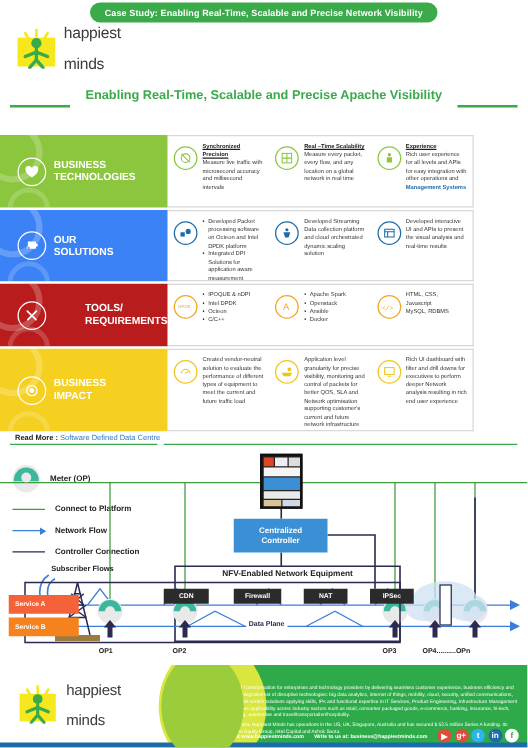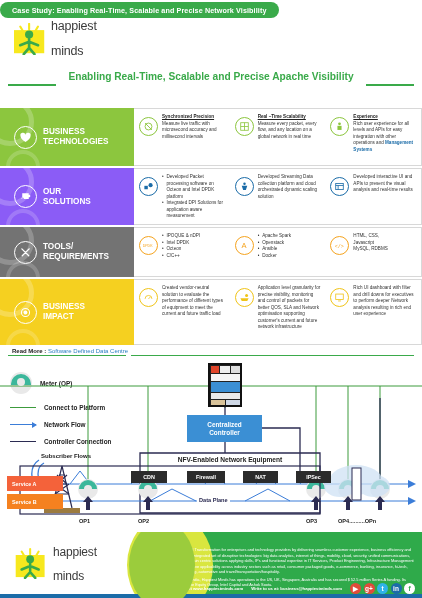--- a/index.html
+++ b/index.html
@@ -5,21 +5,21 @@
   * { box-sizing: border-box; margin: 0; padding: 0; }
   html, body {
     width: 422px; height: 598px;
     background: #ffffff;
     font-family: "Liberation Sans", sans-serif;
     overflow: hidden;
   }
   .page { position: relative; width: 422px; height: 598px; background:#fff; }
 
   
-  .badge-row { position:absolute; top:2px; left:0; width:422px; display:flex; justify-content:flex-start; }
+  .badge-row { position:absolute; top:2px; left:0; width:422px; display:flex; justify-content:center; }
   .case-badge {
     background:#3aaa4a; color:#fff; font-size:7.2px; font-weight:bold;
     padding:3.5px 12px; border-radius:8px; letter-spacing:.1px; white-space:nowrap;
   }
 
   
   .logo-wrap { position:absolute; top:20px; left:12px; display:flex; align-items:center; gap:3px; }
   .logo-mark { width:36px; height:32px; position:relative; }
   .logo-text { line-height:1.0; }
   .logo-text .l1, .logo-text .l2 { font-size:12.5px; color:#3b3b3b; display:block; letter-spacing:-0.2px; }
@@ -30,21 +30,21 @@
   .title-block .t1, .title-block .t2 {
     color:#3aaa4a; font-size:10.2px; font-weight:bold; line-height:1.35; display:block;
   }
   .title-rule-l, .title-rule-r {
     position:absolute; top:84px; height:1.5px; background:#3aaa4a;
   }
   .title-rule-l { left:8px; width:48px; }
   .title-rule-r { right:8px; width:48px; }
 
   
-  .section { position:absolute; left:0; width:422px; display:flex; }
+  .section { position:absolute; left:0; width:379px; display:flex; }
   .sec-label {
     width:134px; flex:0 0 134px; display:flex; align-items:center; gap:6px;
     padding-left:14px; position:relative; overflow:hidden;
   }
   .sec-label .deco { position:absolute; left:-14px; top:-10px; width:48px; height:48px;
     border:5px solid rgba(255,255,255,.22); border-radius:50%; }
   .sec-label .deco2 { position:absolute; left:6px; bottom:-18px; width:34px; height:34px;
     border:4px solid rgba(255,255,255,.18); border-radius:50%; }
   .sec-ico {
     width:23px; height:23px; border:1.6px solid #fff; border-radius:50%;
@@ -64,24 +64,24 @@
   .cell-txt .hd { font-weight:bold; text-decoration:underline; display:block; color:#222; }
   .cell-txt .hl { color:#1b6ca8; font-weight:bold; }
   .cell-txt ul { list-style:none; }
   .cell-txt li { position:relative; padding-left:4.5px; }
   .cell-txt li:before { content:"•"; position:absolute; left:0; }
 
   .s-req  { top:108px; height:58px; }
   .s-req  .sec-label { background:#8cc63e; }
   .s-req  .cell-ico, .s-req .cell-ico svg { color:#8cc63e; }
   .s-sol  { top:168px; height:57px; }
-  .s-sol  .sec-label { background:#8b5cf6; }
+  .s-sol  .sec-label { background:#3b82f6; }
   .s-sol  .cell-ico, .s-sol .cell-ico svg { color:#1b6ca8; }
   .s-tool { top:227px; height:50px; }
-  .s-tool .sec-label { background:#737373; }
+  .s-tool .sec-label { background:#b91c1c;justify-content:space-between; }
   .s-tool .cell-ico, .s-tool .cell-ico svg { color:#f5a31e; }
   .s-imp  { top:279px; height:66px; }
   .s-imp  .sec-label { background:#f5d020; }
   .s-imp  .sec-name, .s-imp .sec-ico { color:#fff; border-color:#fff; }
   .s-imp  .cell-ico, .s-imp .cell-ico svg { color:#f0c419; }
 
   
   .readmore { position:absolute; top:348px; left:12px; font-size:6px; font-weight:bold; color:#222; }
   .readmore .lk { color:#2a7fc1; font-weight:normal; }
   .so-wrap { position:absolute; top:355px; left:0; width:422px; display:flex; align-items:center; gap:5px; padding:0 8px; }

